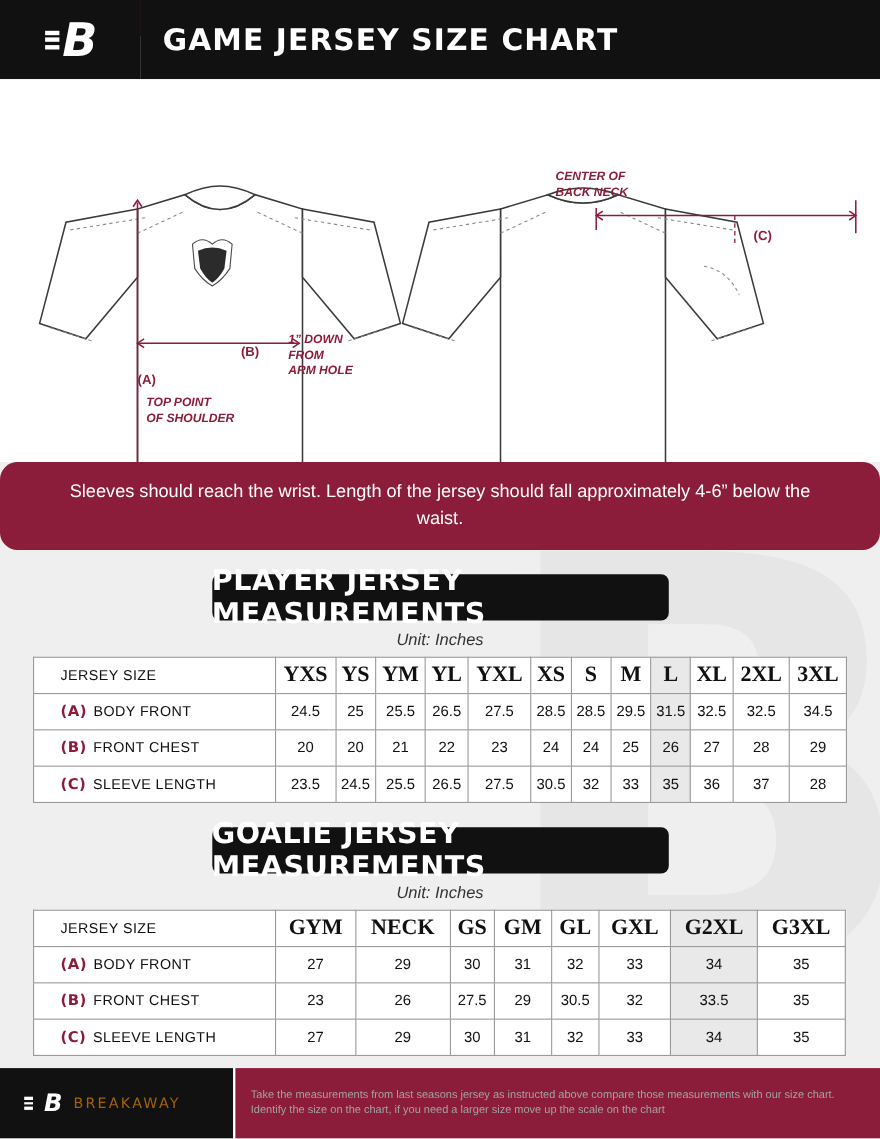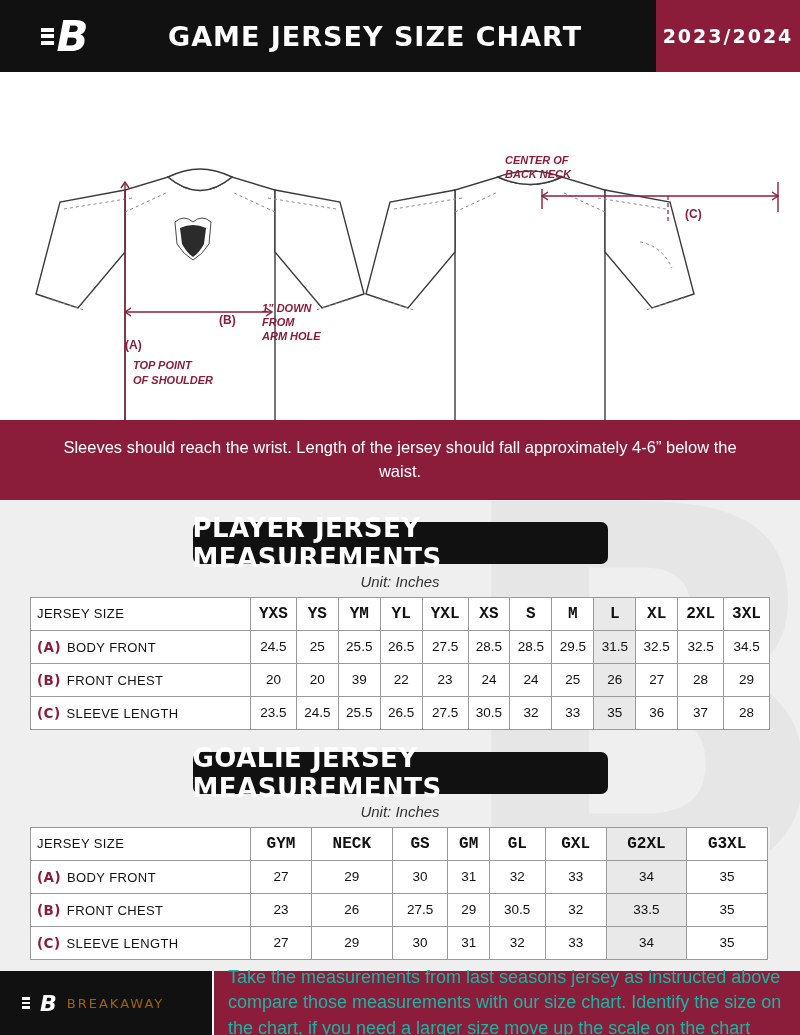--- a/index.html
+++ b/index.html
@@ -37,37 +37,37 @@
   .logo-bars { display:inline-block; margin-right:2px; }
   .logo-bars span {
     display:block; width:13px; height:4px; background:#fff; margin:2.5px 0;
   }
   .title-bar {
     position:absolute; left:128px; top:0; right:0; height:72px;
     background:#111; display:flex; align-items:center;
   }
   .title-bar .chart-title {
     color:#fff; font-family:"DejaVu Sans", sans-serif; font-weight:bold;
-    font-size:27px; letter-spacing:1px; margin-left:40px; flex:1;
+    font-size:27px; letter-spacing:1px; margin-left:20px; flex:1;
   }
   .season-box {
     width:144px; height:72px; background:#8c1d3a; color:#fff;
     display:flex; align-items:center; justify-content:center;
     font-family:"DejaVu Sans", sans-serif; font-weight:bold;
     font-size:19px; letter-spacing:2px;
   }
 
   
   .illustration { position:relative; height:348px; background:#fff; z-index:2; }
 
   
   .note-band {
     position:relative; background:#8c1d3a; color:#fff; z-index:2;
     padding:16px 60px; text-align:center;
-    font-size:16.5px; line-height:1.45; font-weight:400;
+    font-size:16.5px; line-height:1.45; font-weight:400;border-radius:16px;
   }
 
   
   .section-wrap { position:relative; z-index:2; }
   .pill {
     margin:22px auto 0; width:415px; height:42px; background:#111;
     border-radius:7px; color:#fff; display:flex; align-items:center; justify-content:center;
     font-family:"DejaVu Sans", sans-serif; font-weight:bold; font-size:26px; letter-spacing:0.5px;
   }
   .unit {
@@ -78,23 +78,23 @@
   
   table {
     border-collapse:collapse; background:#fff; margin:0 auto;
     font-size:13.5px; color:#111;
   }
   table td, table th { border:1px solid #9a9a9a; text-align:center; padding:0; }
   .tbl-player { width:740px; }
   .tbl-goalie { width:740px; }
   .row-h { height:33px; }
   .hdr-label, .row-label {
-    text-align:left; padding-left:6px; font-size:13px; letter-spacing:0.4px;
-  }
-  .hdr-cell { font-weight:bold; font-size:16px; font-family:Liberation Mono, monospace; }
+    text-align:left; padding-left:24px; font-size:13px; letter-spacing:0.4px;
+  }
+  .hdr-cell { font-weight:bold; font-size:20px; font-family:Liberation Serif, serif; }
   .tag {
     color:#8c1d3a; font-weight:bold; font-family:"DejaVu Sans", sans-serif;
     margin-right:6px; font-size:13.5px;
   }
   .hl { background:#e9e9e9; }
   .blank { border:none !important; background:#efefef; }
 
   
   .footer {
     position:absolute; left:0; bottom:0; width:800px; height:64px; display:flex; z-index:3;
@@ -103,22 +103,22 @@
     width:212px; background:#111; display:flex; align-items:center; gap:10px; padding-left:22px;
   }
   .footer-logo .fl-mark {
     color:#fff; font-family:"DejaVu Sans", sans-serif; font-weight:bold; font-size:22px; font-style:italic;
   }
   .footer-logo .fl-bars span { display:block; width:8px; height:2.5px; background:#fff; margin:1.8px 0; }
   .footer-logo .fl-text {
     color:#a16207; font-family:"DejaVu Sans", sans-serif; font-size:13px; letter-spacing:2px;
   }
   .footer-text {
-    flex:1; background:#8c1d3a; color:#14b8a6; display:flex; align-items:center;
-    padding:6px 14px; font-size:18px; line-height:1.42;
+    flex:1; background:#8c1d3a; color:#a3a3a3; display:flex; align-items:center;
+    padding:6px 14px; font-size:10px; line-height:1.42;
   }
   .vsep { width:2px; background:#fff; }
 </style>
 </head>
 <body>
 
 <div class="page">
 
   <div class="watermark">B</div>
 
@@ -127,21 +127,20 @@
     <div class="logo-box">
       <span class="logo-bars">
           <span></span>
           <span></span>
           <span></span>
         </span>
       <span class="logo-b">B</span>
     </div>
     <div class="title-bar">
       <div class="chart-title">GAME JERSEY SIZE CHART</div>
-      <div class="season-box">2023/2024</div>
     </div>
   </div>
 
   <div class="illustration">
     <svg width="800" height="348" viewBox="0 0 800 348">
       <defs>
         <style>
           .js-line{fill:#ffffff;stroke:#3a3a3a;stroke-width:1.4;}
           .js-dash{fill:none;stroke:#8a8a8a;stroke-width:1;stroke-dasharray:3 3;}
           .js-red{stroke:#8c1d3a;stroke-width:1.4;fill:none;}
@@ -251,21 +250,21 @@
             <td>29.5</td>
             <td class="hl">31.5</td>
             <td>32.5</td>
             <td>32.5</td>
             <td>34.5</td>
           </tr>
           <tr class="row-h">
             <td class="row-label"><span class="tag">(B)</span><span>FRONT CHEST</span></td>
             <td>20</td>
             <td>20</td>
-            <td>39</td>
+            <td>21</td>
             <td>22</td>
             <td>23</td>
             <td>24</td>
             <td>24</td>
             <td>25</td>
             <td class="hl">26</td>
             <td>27</td>
             <td>28</td>
             <td>29</td>
           </tr>

